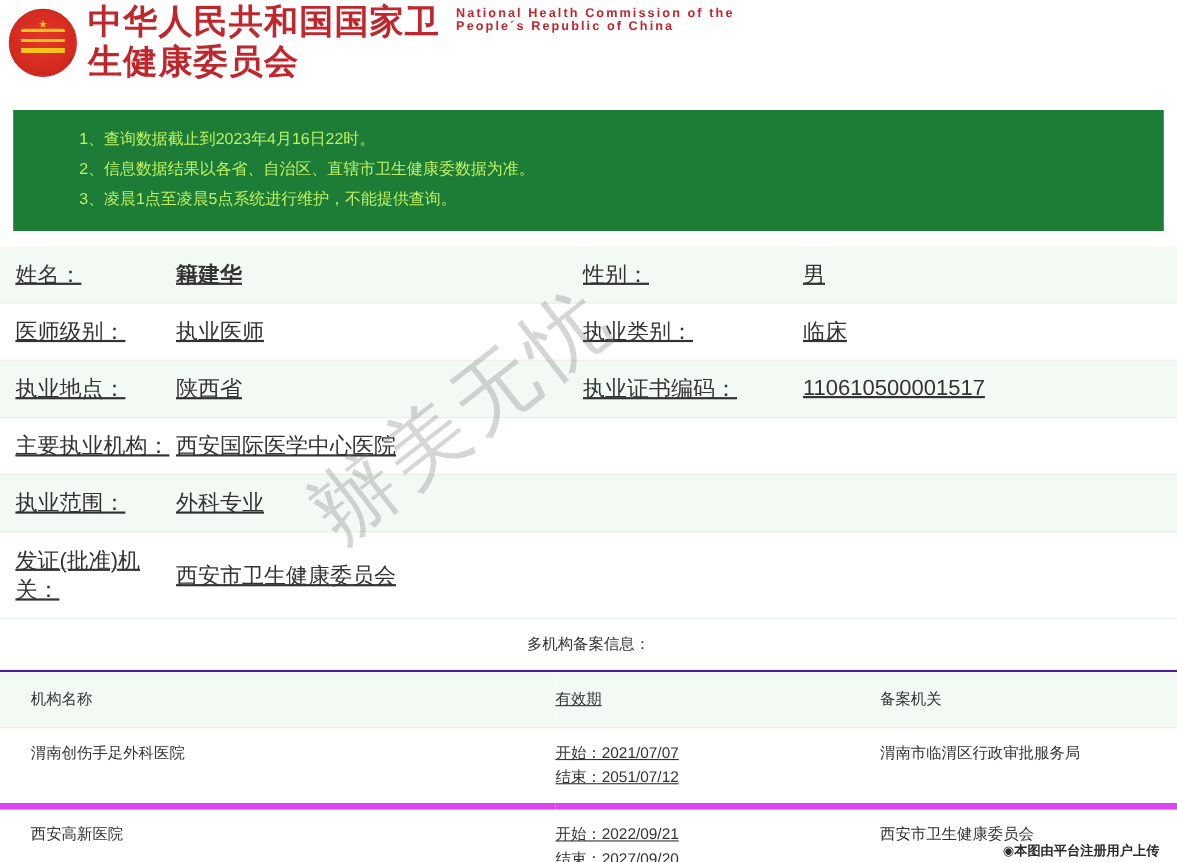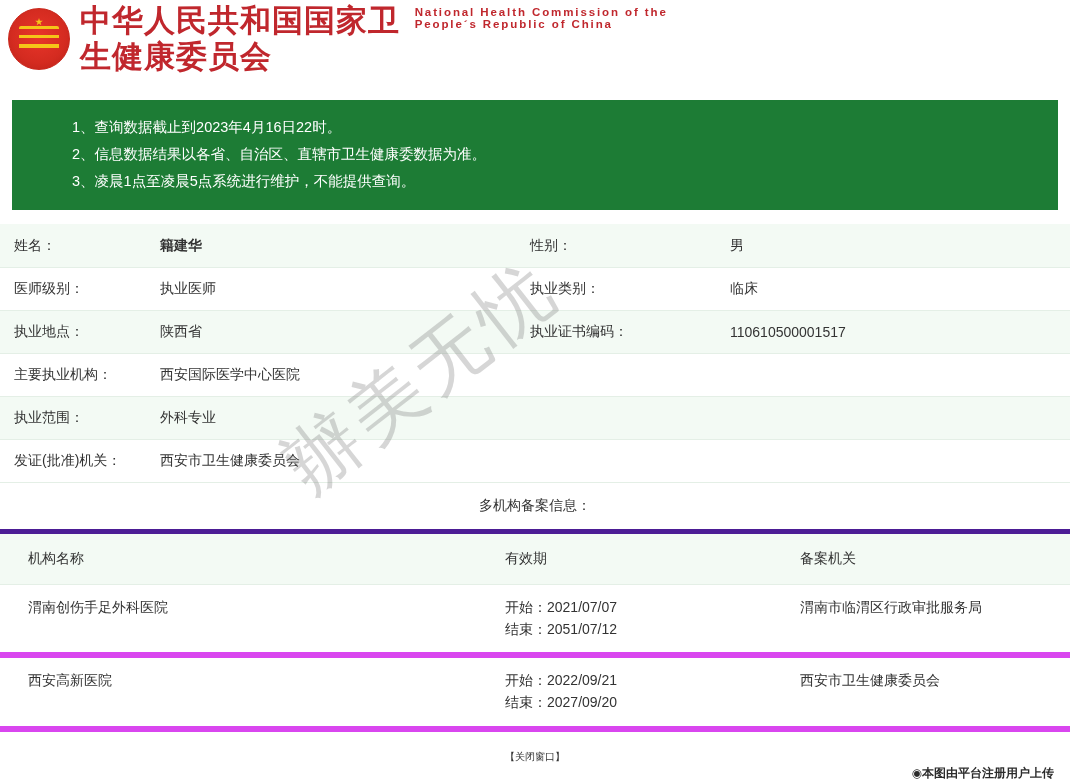--- a/index.html
+++ b/index.html
@@ -73,52 +73,53 @@
     font-weight: bold;
     color: #c0272d;
     letter-spacing: 1.9px;
     margin-top: 3px;
   }
 
   
   .notice-wrap { padding: 22px 12px 0 12px; }
   .notice {
     background: #1d7c35;
-    color: #ffffff;
+    color: #bef264;
     padding: 14px 18px 16px 60px;
     font-size: 14.5px;
     line-height: 1.85;
   }
   .notice div { white-space: nowrap; }
 
   
   .info-table {
     width: 100%;
     border-collapse: collapse;
     margin-top: 14px;
-    font-size: 14px;
+    font-size: 20px;
+    text-decoration: underline;
   }
   .info-table tr { border-bottom: 1px solid #e4efe6; }
   .info-table td {
     padding: 12px 0 12px 0;
     vertical-align: middle;
     height: 43px;
   }
   .lbl { width: 160px; padding-left: 14px !important; color: #333; }
   .val { width: 370px; padding-left: 0 !important; color: #333; }
   .lbl2 { width: 200px; padding-left: 0 !important; color: #333; }
   .val2 { padding-left: 0 !important; color: #333; }
   .row-alt { background: #f3faf4; }
   .name-val { font-weight: bold; }
 
   .section-title {
     text-align: center;
     font-size: 14px;
     padding: 14px 0 14px 0;
-    border-bottom: 5px solid #4c1d95;
+    border-bottom: 2px solid #4c1d95;
     background: #ffffff;
   }
 
   
   .rec-table {
     width: 100%;
     border-collapse: collapse;
     font-size: 14px;
   }
   .rec-table thead td {
@@ -126,21 +127,21 @@
     padding: 16px 0 16px 0;
     border-bottom: 1px solid #e4efe6;
   }
   .rec-table tbody td {
     padding: 12px 0 12px 0;
     border-bottom: 6px solid #d946ef;
     vertical-align: top;
     line-height: 1.55;
   }
   .c1 { width: 505px; padding-left: 28px !important; }
-  .c2 { width: 295px; padding-left: 0 !important; }
+  .c2 { width: 295px; padding-left: 0 !important; text-decoration: underline; }
   .c3 { padding-left: 0 !important; }
 
   
   .footer {
     text-align: center;
     font-size: 10px;
     padding: 18px 0 10px 0;
     color: #333;
   }
   .footer span { cursor: pointer; }

